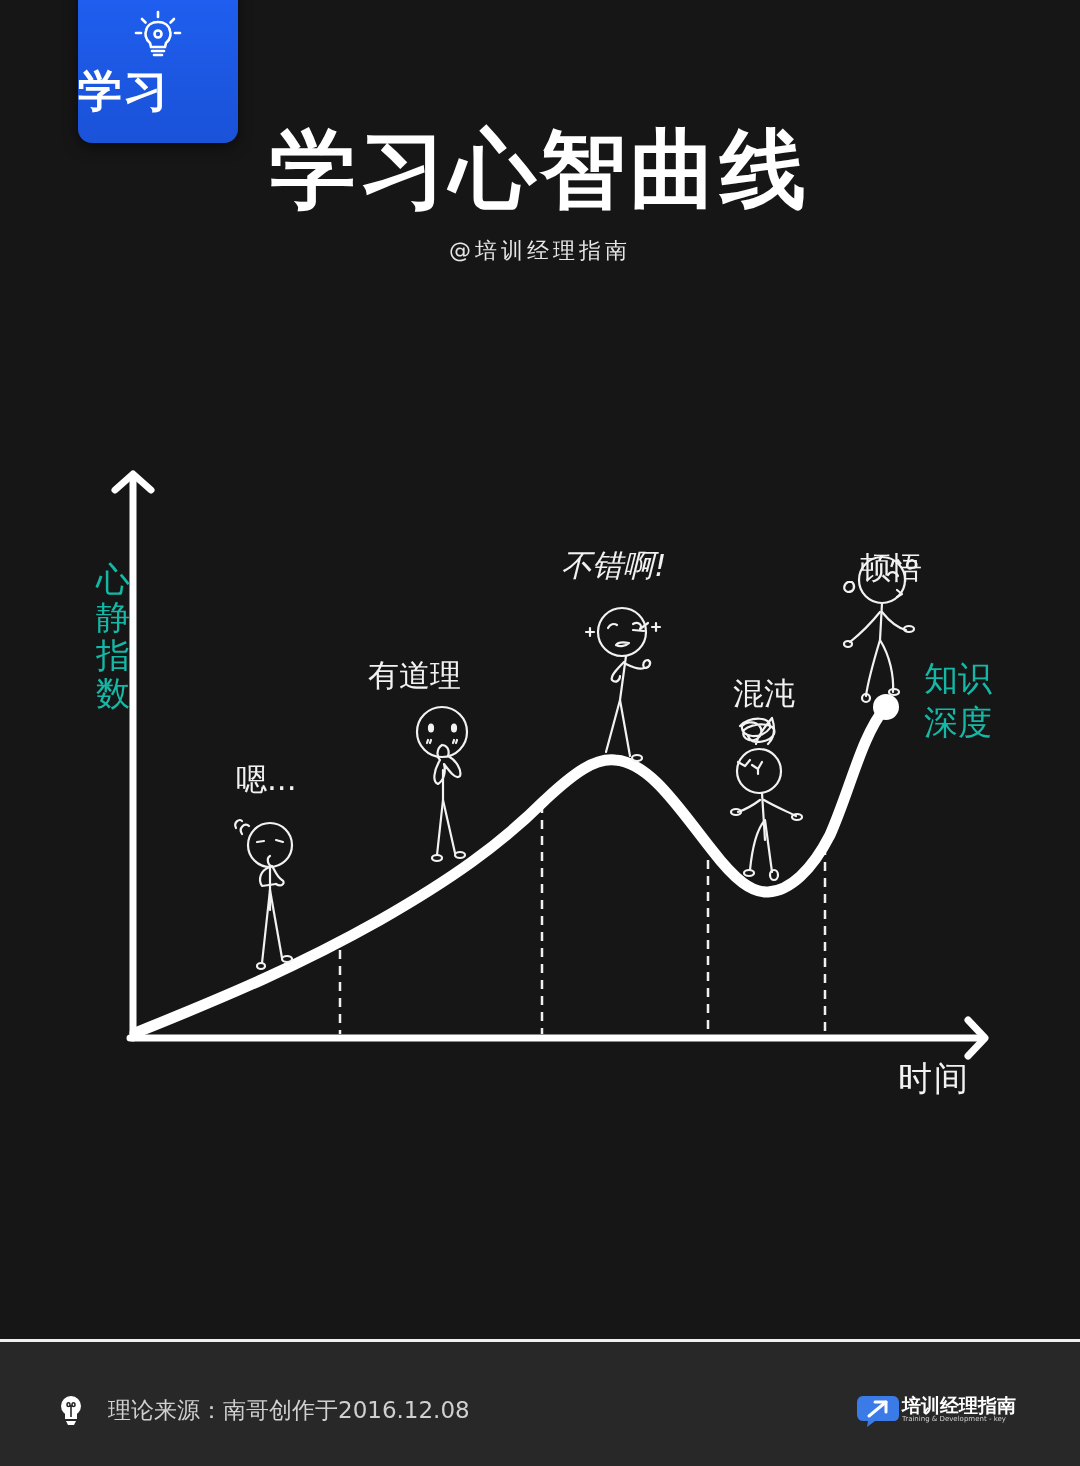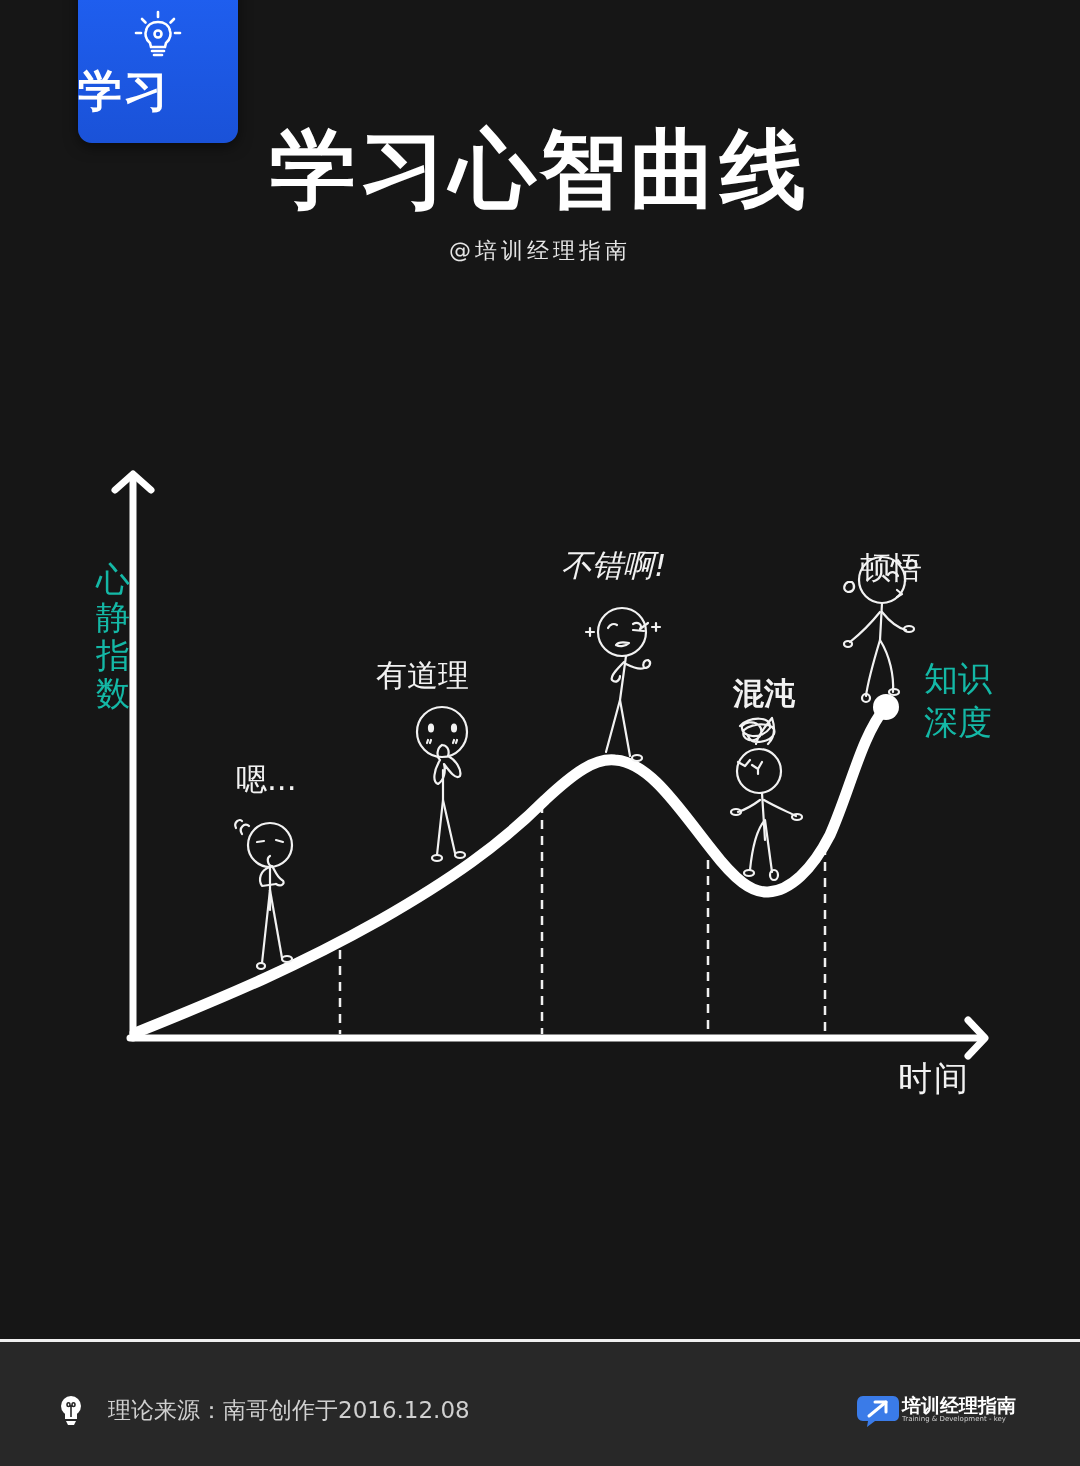--- a/index.html
+++ b/index.html
@@ -158,23 +158,23 @@
       <ellipse cx="848" cy="644" rx="4" ry="3"></ellipse>
       <ellipse cx="909" cy="629" rx="5" ry="3"></ellipse>
       <path d="M880 640 C874 660 868 680 866 696 M880 640 C890 656 894 676 893 692"></path>
       <ellipse cx="866" cy="698" rx="4" ry="4"></ellipse>
       <ellipse cx="894" cy="692" rx="5" ry="3"></ellipse>
     </g>
   </g>
 </svg>
 
 <div class="label" style="left:236px; top:759px;">嗯...</div>
-<div class="label" style="left:376px; top:655px;">有道理</div>
+<div class="label" style="left:368px; top:655px;">有道理</div>
 <div class="label" style="left:561px; top:545px;font-style:italic;">不错啊!</div>
-<div class="label" style="left:733px; top:673px;font-weight:bold;">混沌</div>
+<div class="label" style="left:733px; top:673px;">混沌</div>
 <div class="label" style="left:860px; top:507px;margin-top:40px;">顿悟</div>
 
 <div class="ylabel">心静指数</div>
 <div class="xlabel">时间</div>
 <div class="endlabel">知识深度</div>
 
 <div class="footer-line"></div>
 <div class="footer"></div>
 <svg class="bulb-icon" viewBox="0 0 22 30">
   <circle cx="11" cy="10" r="10" fill="#ffffff"></circle>

